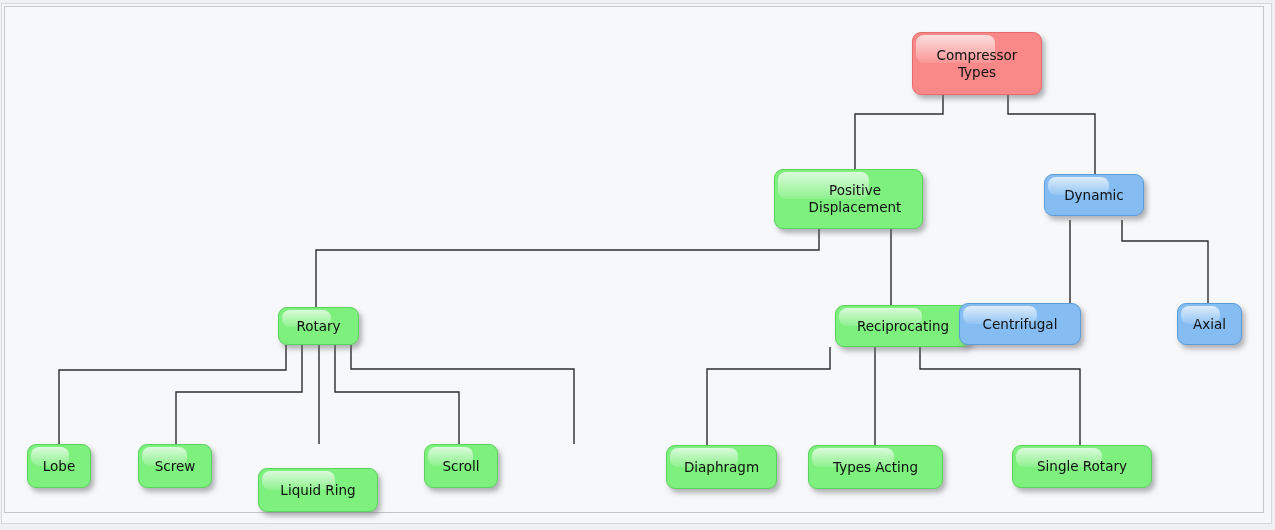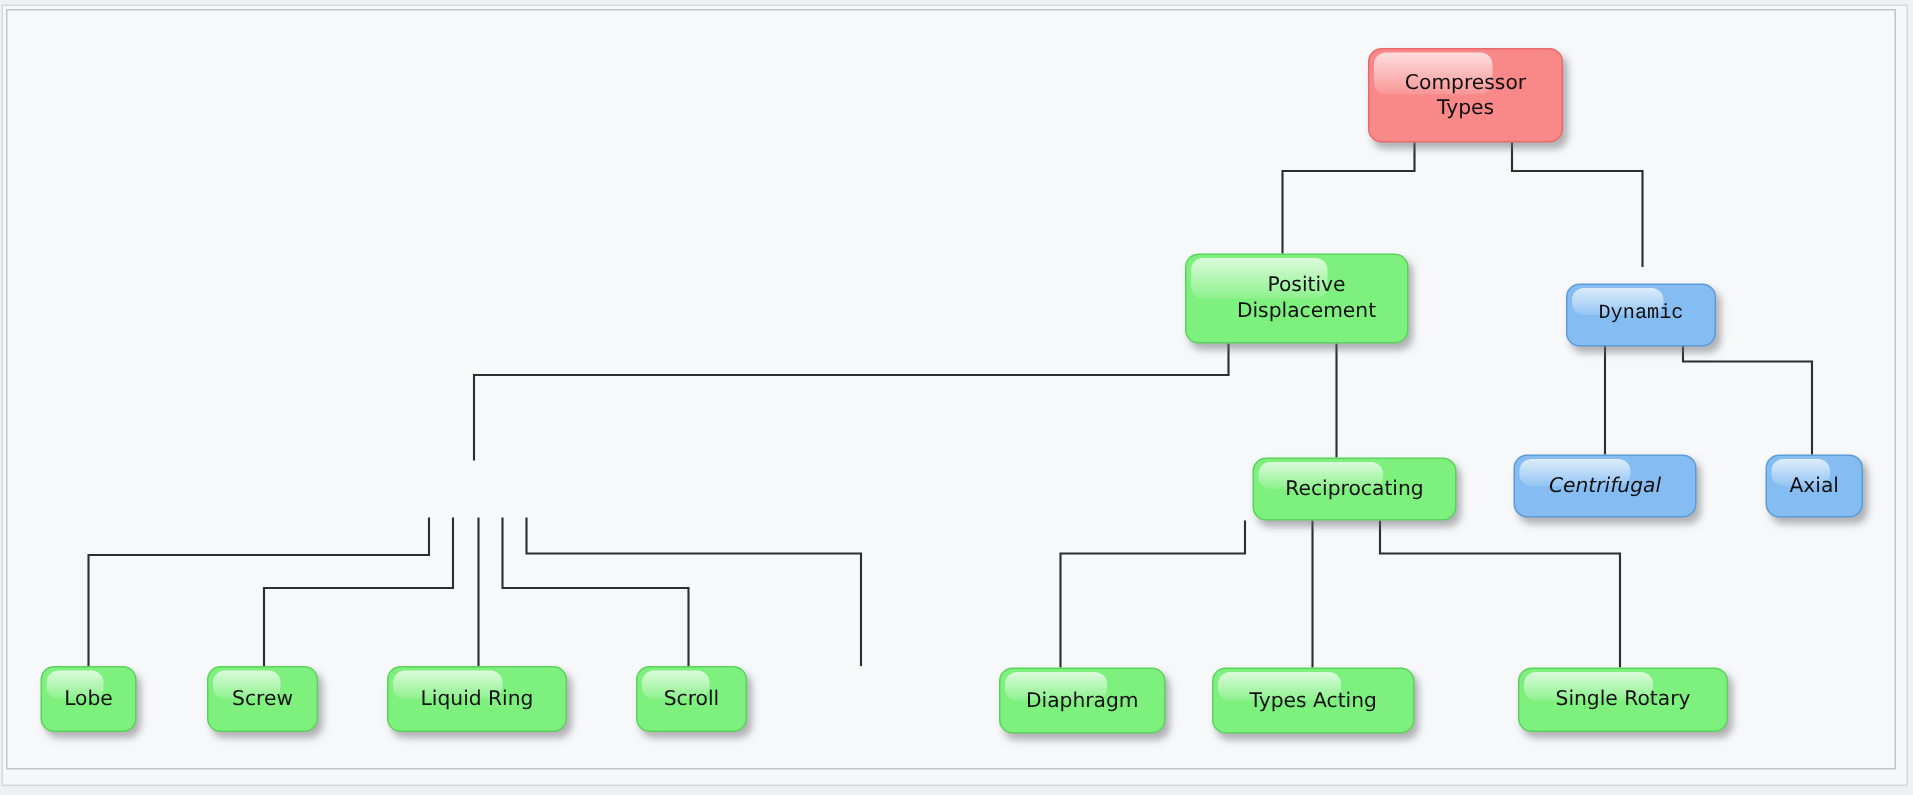--- a/index.html
+++ b/index.html
@@ -76,42 +76,45 @@
       <polyline points="335,345 335,392 459,392 459,444" fill="none" stroke="#2d2d2d" stroke-width="1.4"></polyline>
       <polyline points="351,345 351,369 574,369 574,444" fill="none" stroke="#2d2d2d" stroke-width="1.4"></polyline>
       <polyline points="830,347 830,369 707,369 707,445" fill="none" stroke="#2d2d2d" stroke-width="1.4"></polyline>
       <polyline points="875,347 875,445" fill="none" stroke="#2d2d2d" stroke-width="1.4"></polyline>
       <polyline points="920,347 920,369 1080,369 1080,445" fill="none" stroke="#2d2d2d" stroke-width="1.4"></polyline>
     </svg>
   <div id="node-layer">
       <div class="node red" style="left: 912px; top: 32px; width: 130px; height: 63px;">
         <span class="node-label">Compressor Types</span>
       </div>
-      <div class="node green" style="left: 790px; top: 169px; width: 149px; height: 60px; padding-left: 18px;">
+      <div class="node green" style="left: 774px; top: 169px; width: 149px; height: 60px; padding-left: 18px;">
         <span class="node-label">Positive Displacement</span>
       </div>
-      <div class="node blue" style="left: 1044px; top: 189px; width: 100px; height: 42px; font-family: Liberation Mono, monospace;">
+      <div class="node blue" style="left: 1044px; top: 174px; width: 100px; height: 42px;">
         <span class="node-label">Dynamic</span>
+      </div>
+      <div class="node green" style="left: 278px; top: 307px; width: 81px; height: 38px;">
+        <span class="node-label">Rotary</span>
       </div>
       <div class="node green" style="left: 807px; top: 305px; width: 136px; height: 42px; margin-left: 28px;">
         <span class="node-label">Reciprocating</span>
       </div>
-      <div class="node blue" style="left: 1009px; top: 303px; width: 122px; height: 42px; font-style: italic;">
+      <div class="node blue" style="left: 959px; top: 303px; width: 122px; height: 42px;">
         <span class="node-label">Centrifugal</span>
       </div>
       <div class="node green" style="left: 27px; top: 444px; width: 64px; height: 44px;">
         <span class="node-label">Lobe</span>
       </div>
       <div class="node blue" style="left: 1177px; top: 303px; width: 65px; height: 42px;">
         <span class="node-label">Axial</span>
       </div>
       <div class="node green" style="left: 138px; top: 444px; width: 74px; height: 44px;">
         <span class="node-label">Screw</span>
       </div>
-      <div class="node green" style="left: 258px; top: 444px; width: 120px; height: 44px;">
+      <div class="node green" style="left: 258px; top: 468px; width: 120px; height: 44px;">
         <span class="node-label">Liquid Ring</span>
       </div>
       <div class="node green" style="left: 424px; top: 444px; width: 74px; height: 44px;">
         <span class="node-label">Scroll</span>
       </div>
       <div class="node green" style="left: 652px; top: 445px; width: 111px; height: 44px; margin-left: 14px;">
         <span class="node-label">Diaphragm</span>
       </div>
       <div class="node green" style="left: 808px; top: 445px; width: 135px; height: 44px;">
         <span class="node-label">Types Acting</span>

